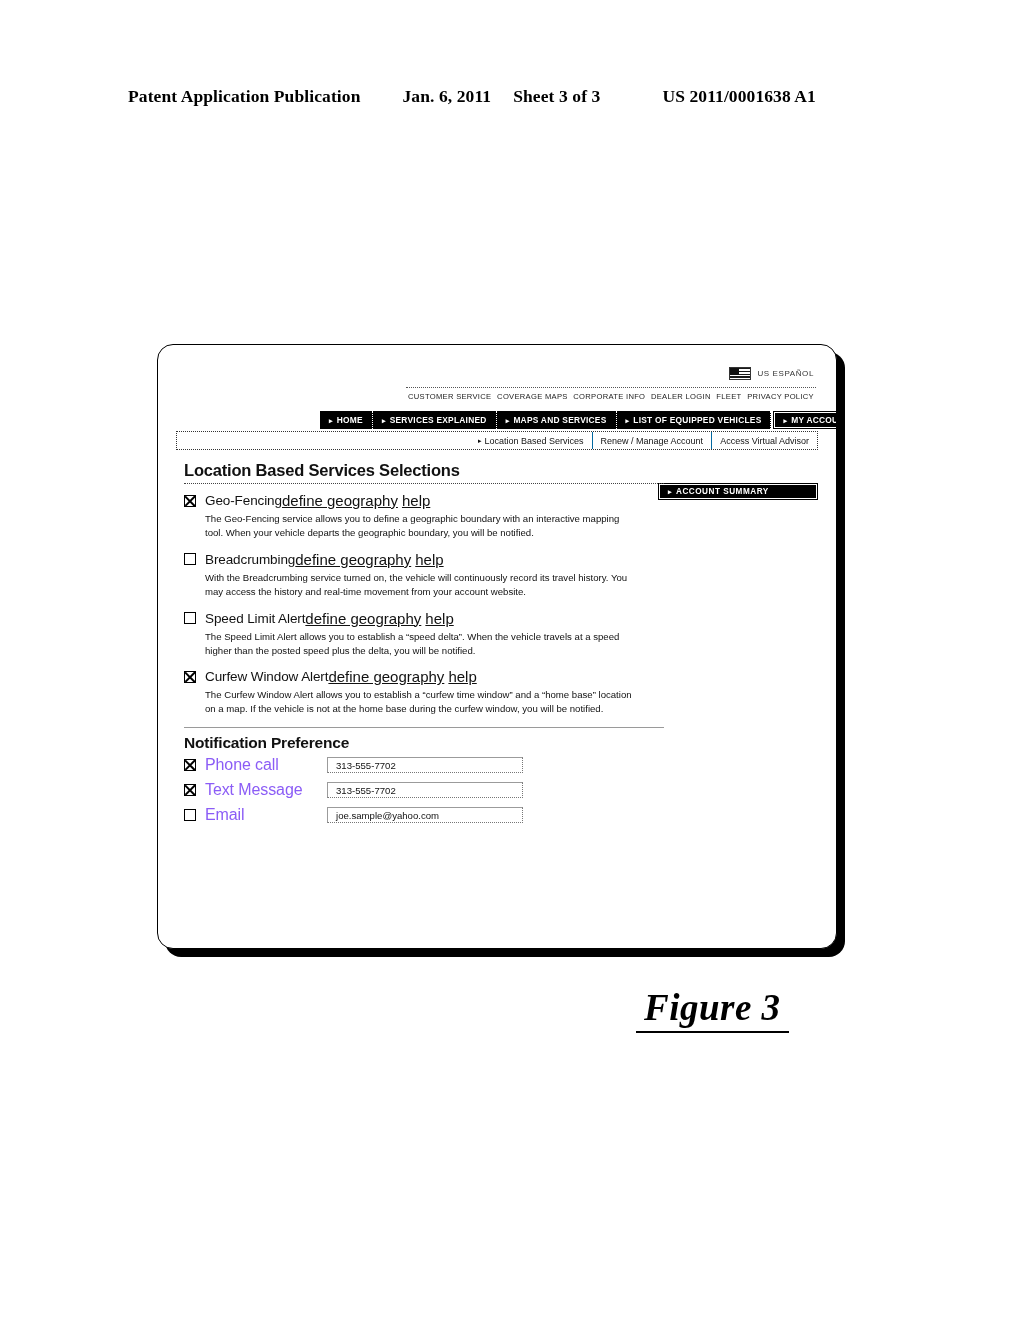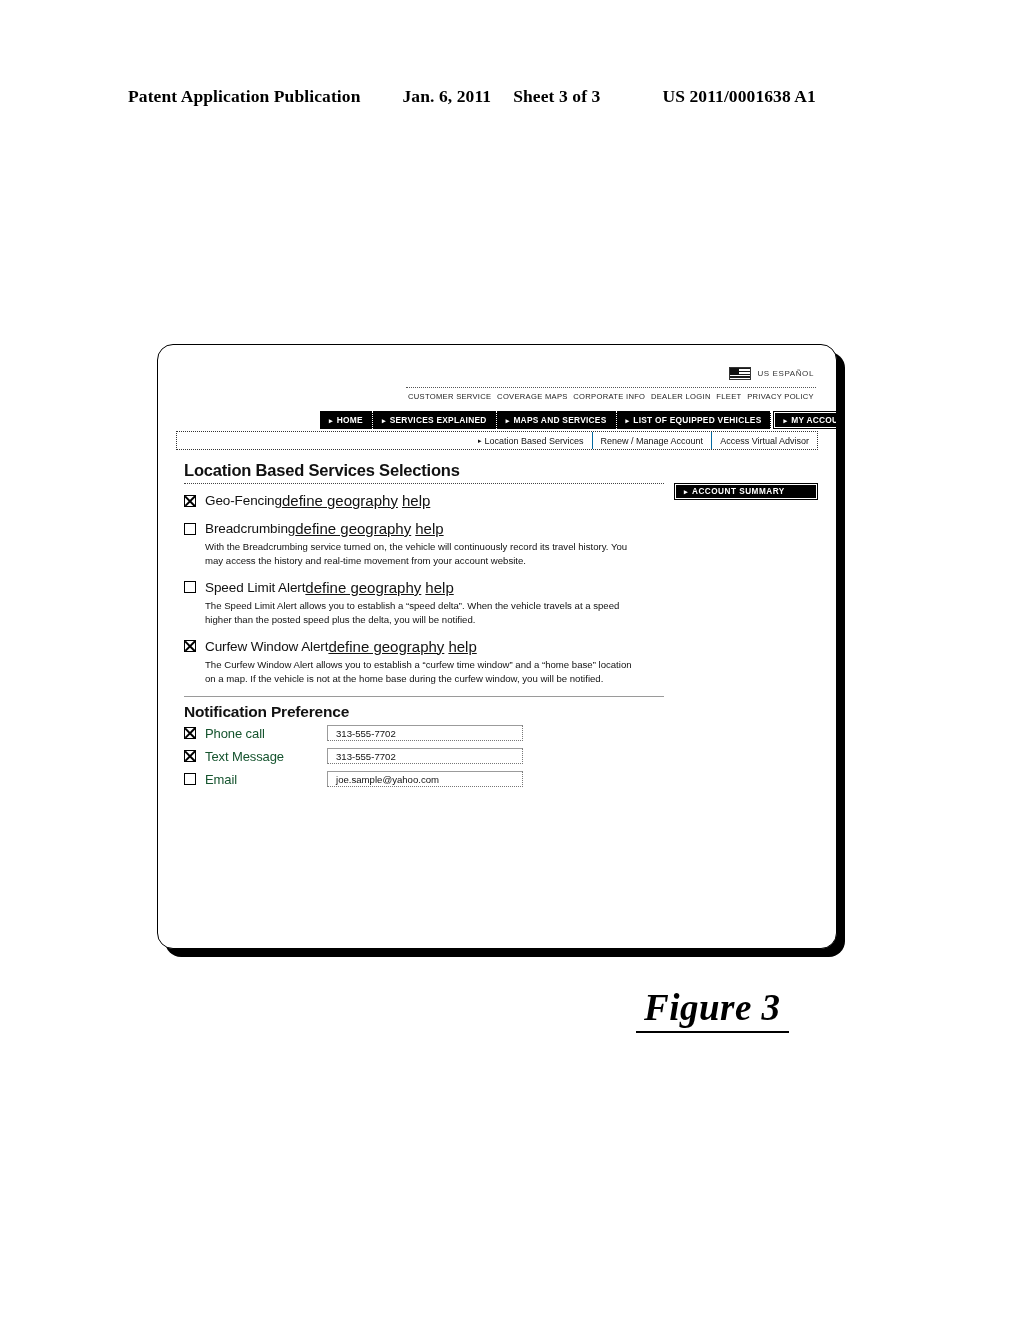--- a/index.html
+++ b/index.html
@@ -289,22 +289,22 @@
     letter-spacing: -0.2px;
     color: #111;
     margin: 0 0 4px 0;
   }
   .notif-row {
     display: flex;
     align-items: center;
     margin-bottom: 7px;
   }
   .notif-label {
-    font-size: 13px;
-    color: #14532d;
+    font-size: 16px;
+    color: #8b5cf6;
     width: 122px;
     letter-spacing: -0.1px;
   }
   .notif-input {
     width: 196px;
     height: 16px;
     border: 1.2px dotted #777;
     border-left: 1.3px solid #9b9b9b;
     border-top: 1.3px solid #9b9b9b;
     background: #fff;
@@ -314,21 +314,21 @@
     padding-left: 8px;
     font-size: 9.6px;
     color: #111;
   }
 
   
   .account-summary {
     position: absolute;
     right: 18px;
     top: 138px;
-    width: 144px;
+    width: 160px;
     height: 17px;
     background: #000;
     color: #fff;
     font-size: 8.2px;
     font-weight: bold;
     letter-spacing: 0.5px;
     display: flex;
     align-items: center;
     padding-left: 9px;
     box-sizing: border-box;
@@ -432,20 +432,21 @@
 
         <div class="service">
           <div class="service-head">
             <span class="chk checked"></span>
             <span class="service-name">Geo-Fencing</span>
             <span class="service-links">
               <a class="link link-define">define geography</a>
               <a class="link">help</a>
             </span>
           </div>
+          <p class="service-desc">The Geo-Fencing service allows you to define a geographic boundary with an interactive mapping tool.  When your vehicle departs the geographic boundary, you will be notified.</p>
         </div>
 
         <div class="service">
           <div class="service-head">
             <span class="chk"></span>
             <span class="service-name">Breadcrumbing</span>
             <span class="service-links">
               <a class="link link-define">define geography</a>
               <a class="link">help</a>
             </span>

